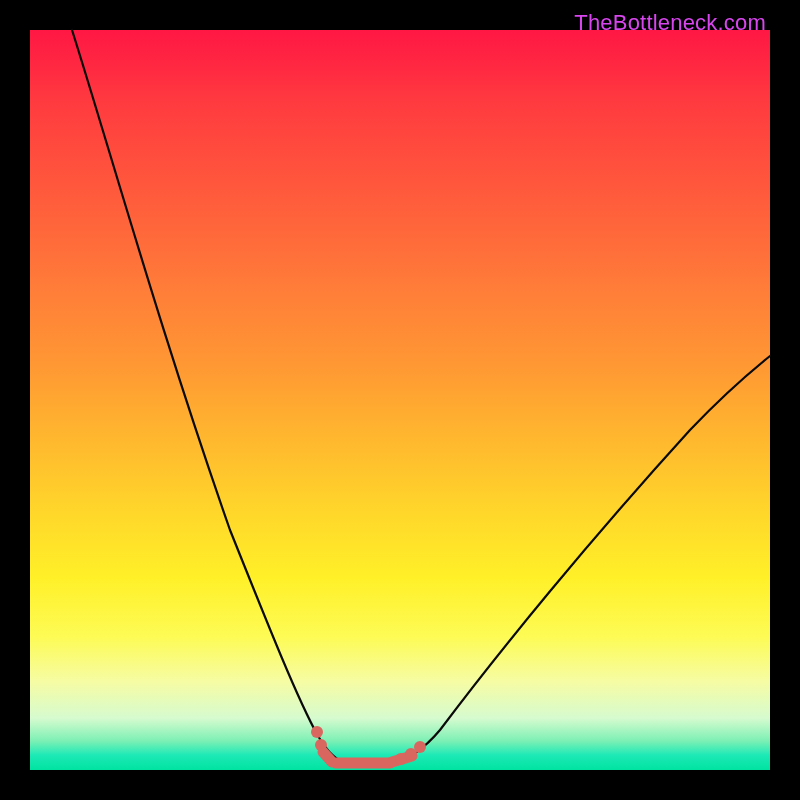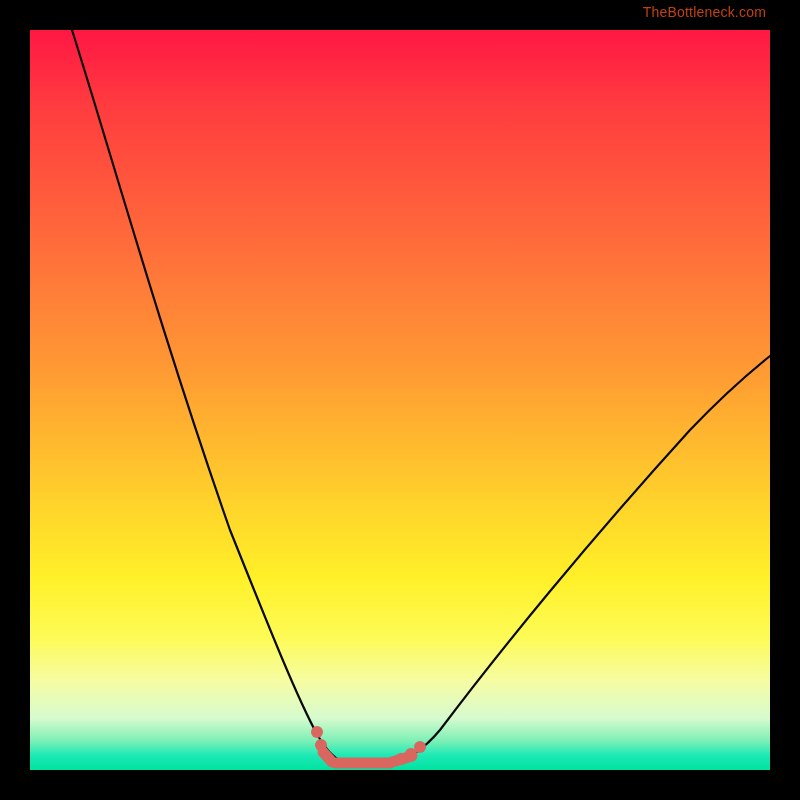--- a/index.html
+++ b/index.html
@@ -36,24 +36,24 @@
       #fdfb55 82%,
       #f6fca3 88%,
       #d6fbcf 93%,
       #7ff0b5 96%,
       #1de9b6 98%,
       #00e3a0 100%
     );
   }
   .watermark {
     position: absolute;
-    top: 4px;
+    top: 10px;
     right: 34px;
-    color: #c2410c;
-    font-size: 14px;
+    color: #d946ef;
+    font-size: 22px;
     font-weight: 500;
     letter-spacing: 0.2px;
     user-select: none;
   }
   svg.curve {
     position: absolute;
     left: 0;
     top: 0;
     width: 740px;
     height: 740px;

